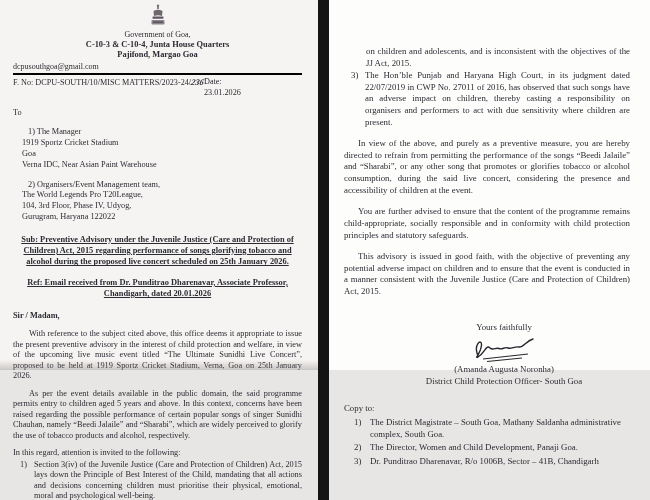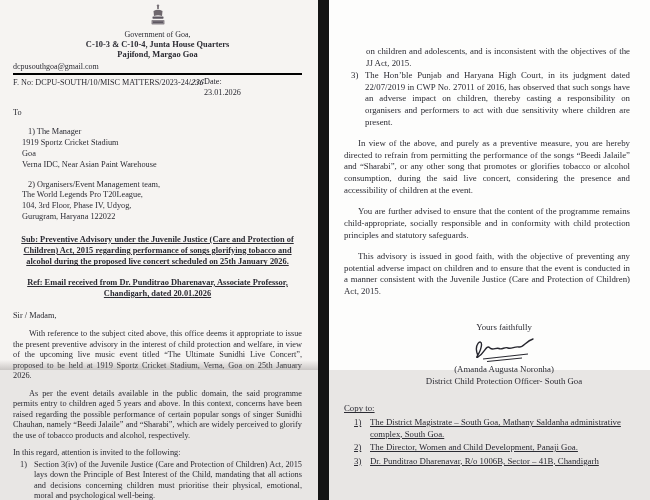--- a/index.html
+++ b/index.html
@@ -28,34 +28,34 @@
   .handwritten{font-style:italic;font-weight:bold;display:inline-block;transform:skewX(-12deg);font-size:8.6px;}
   .date{padding-right:42px;}
 
   .to-label{margin-top:10px;}
   .recipient{margin-top:9px;padding-left:9px;}
   .recipient div{line-height:1.3;}
   .r-first{padding-left:6px;}
 
   .subject{margin:11px 4px 0 4px;text-align:center;font-weight:bold;text-decoration:underline;font-size:8.4px;line-height:1.35;}
   .refline{margin:9px 14px 0 14px;text-align:center;font-weight:bold;text-decoration:underline;font-size:8.4px;line-height:1.35;}
-  .salutation{margin-top:12px;}
+  .salutation{margin-top:12px;font-weight:bold;}
   .para{margin-top:7px;text-align:justify;text-indent:16px;}
   .list-intro{margin-top:7px;}
   .li{display:flex;margin-top:1px;padding-left:7px;}
   .li .num{flex:0 0 14px;}
   .li .txt{flex:1;text-align:justify;}
 
   
   .continuation{margin-left:22px;text-align:justify;}
   .rp-para{margin-top:10px;text-align:justify;text-indent:14px;}
   .closing{margin-top:24px;margin-left:auto;margin-right:6px;width:240px;text-align:center;}
   .sig{margin:2px auto 0 auto;display:block;}
   .closing .name{margin-top:1px;}
-  .copyto{margin-top:16px;text-decoration:underline;}
+  .copyto{margin-top:16px;}
   .copy-items{margin-top:2px;}
   .cli{display:flex;padding-left:10px;margin-top:2px;}
   .cli .num{flex:0 0 16px;}
   .cli .txt{flex:1;}
 </style>
 </head>
 <body>
 
 <div class="page page-left">
   <div class="emblem-wrap">

